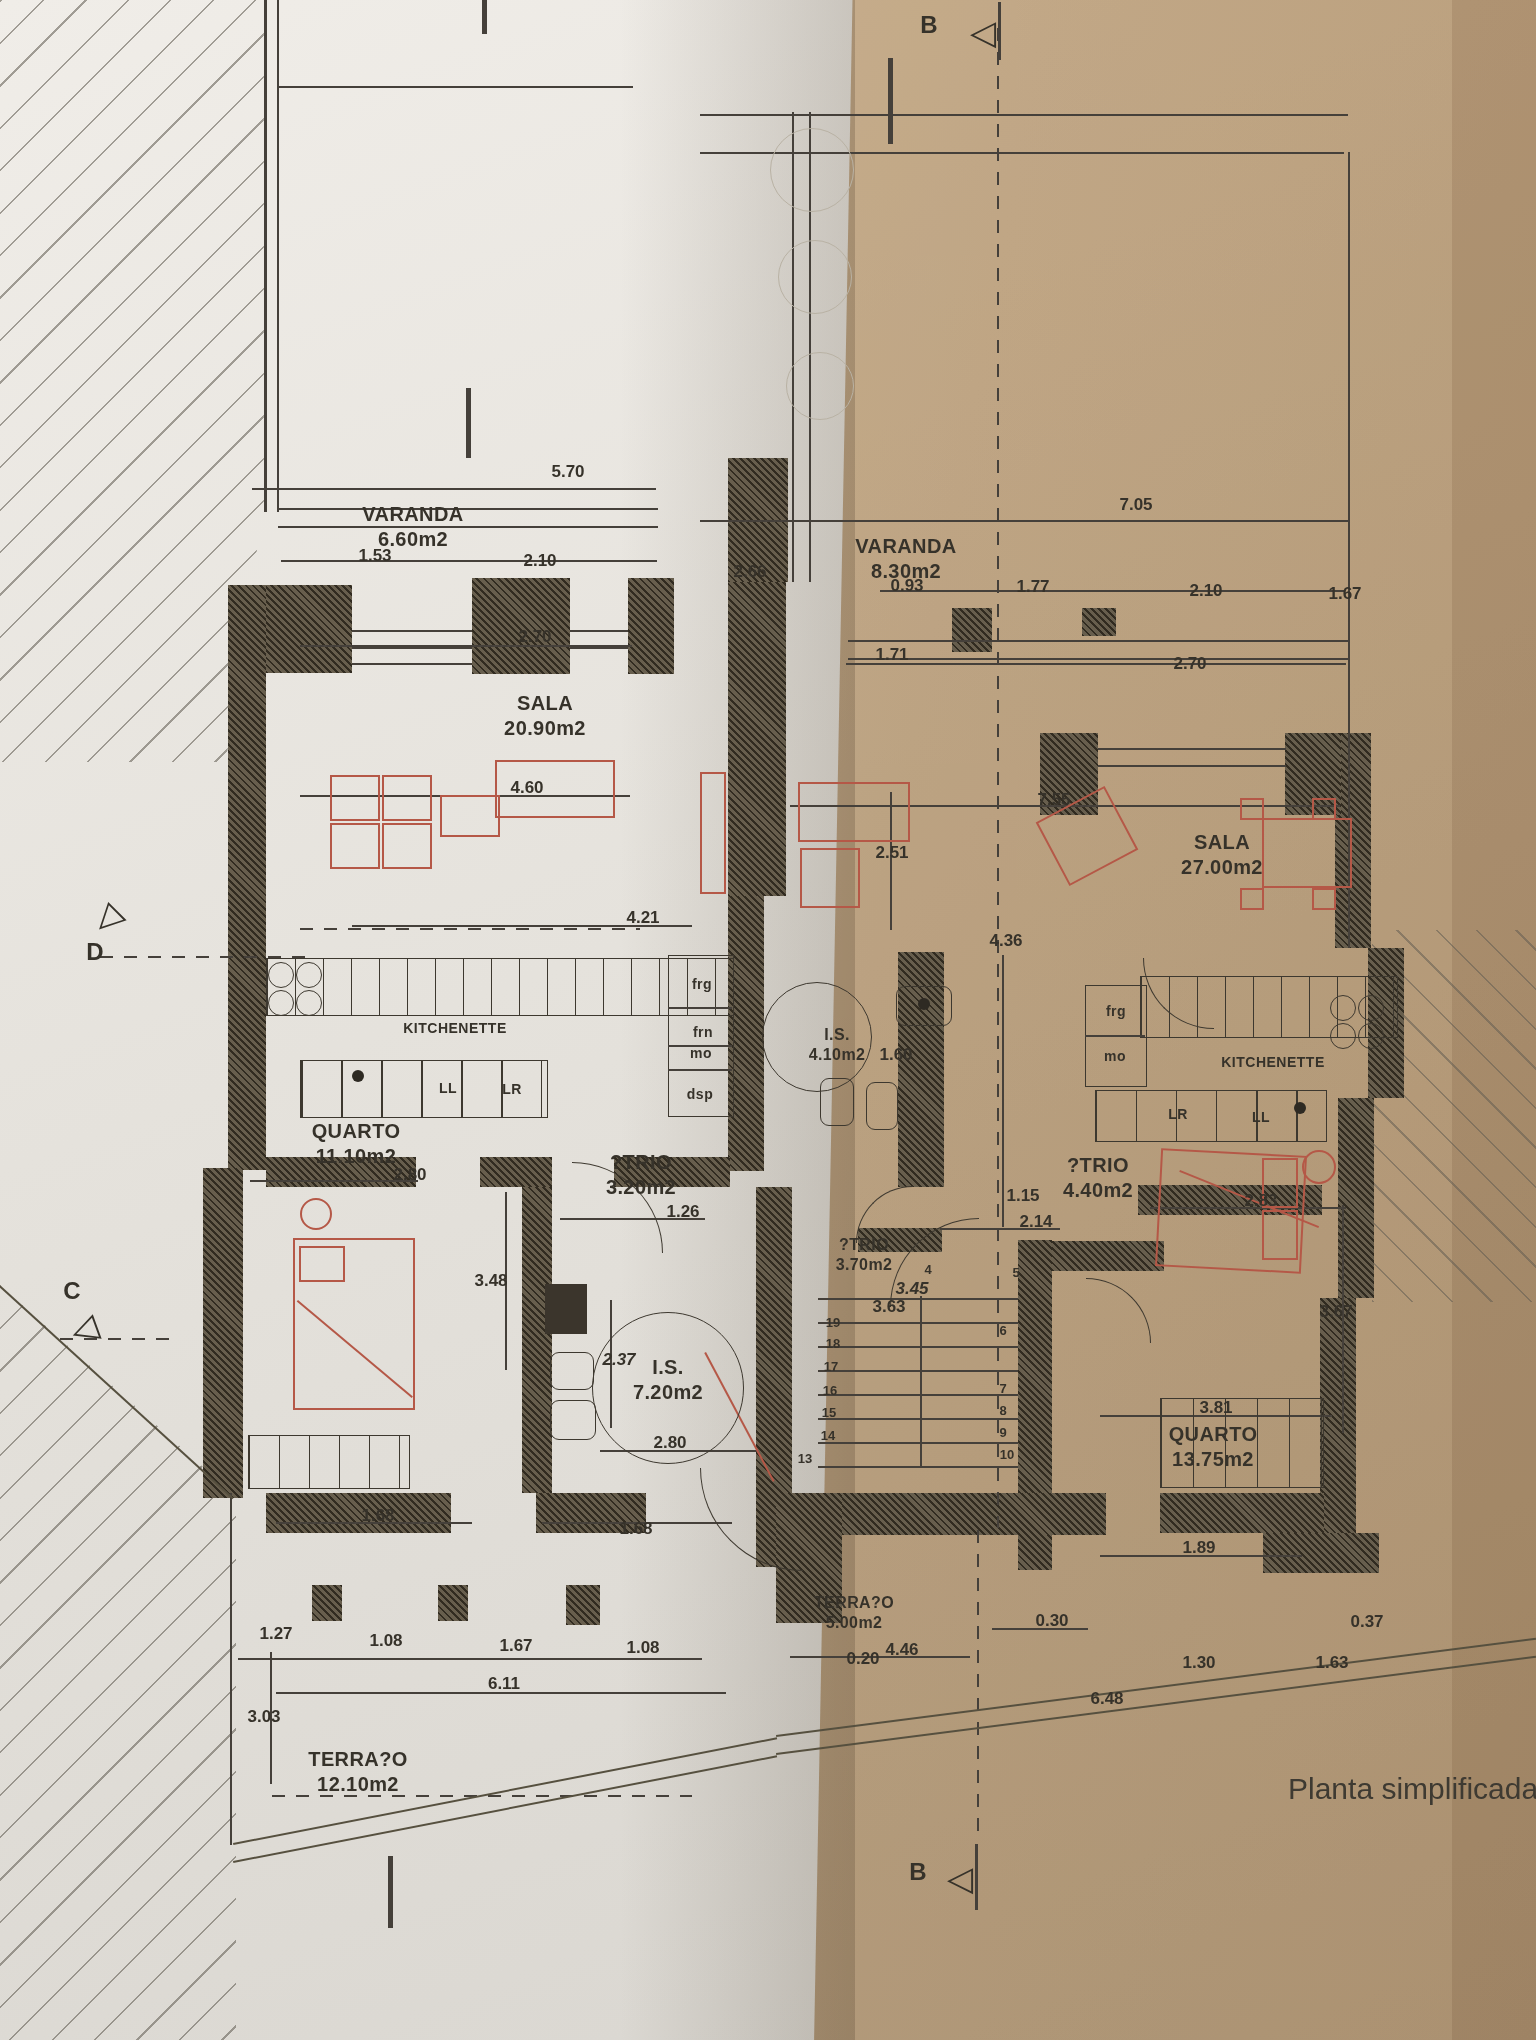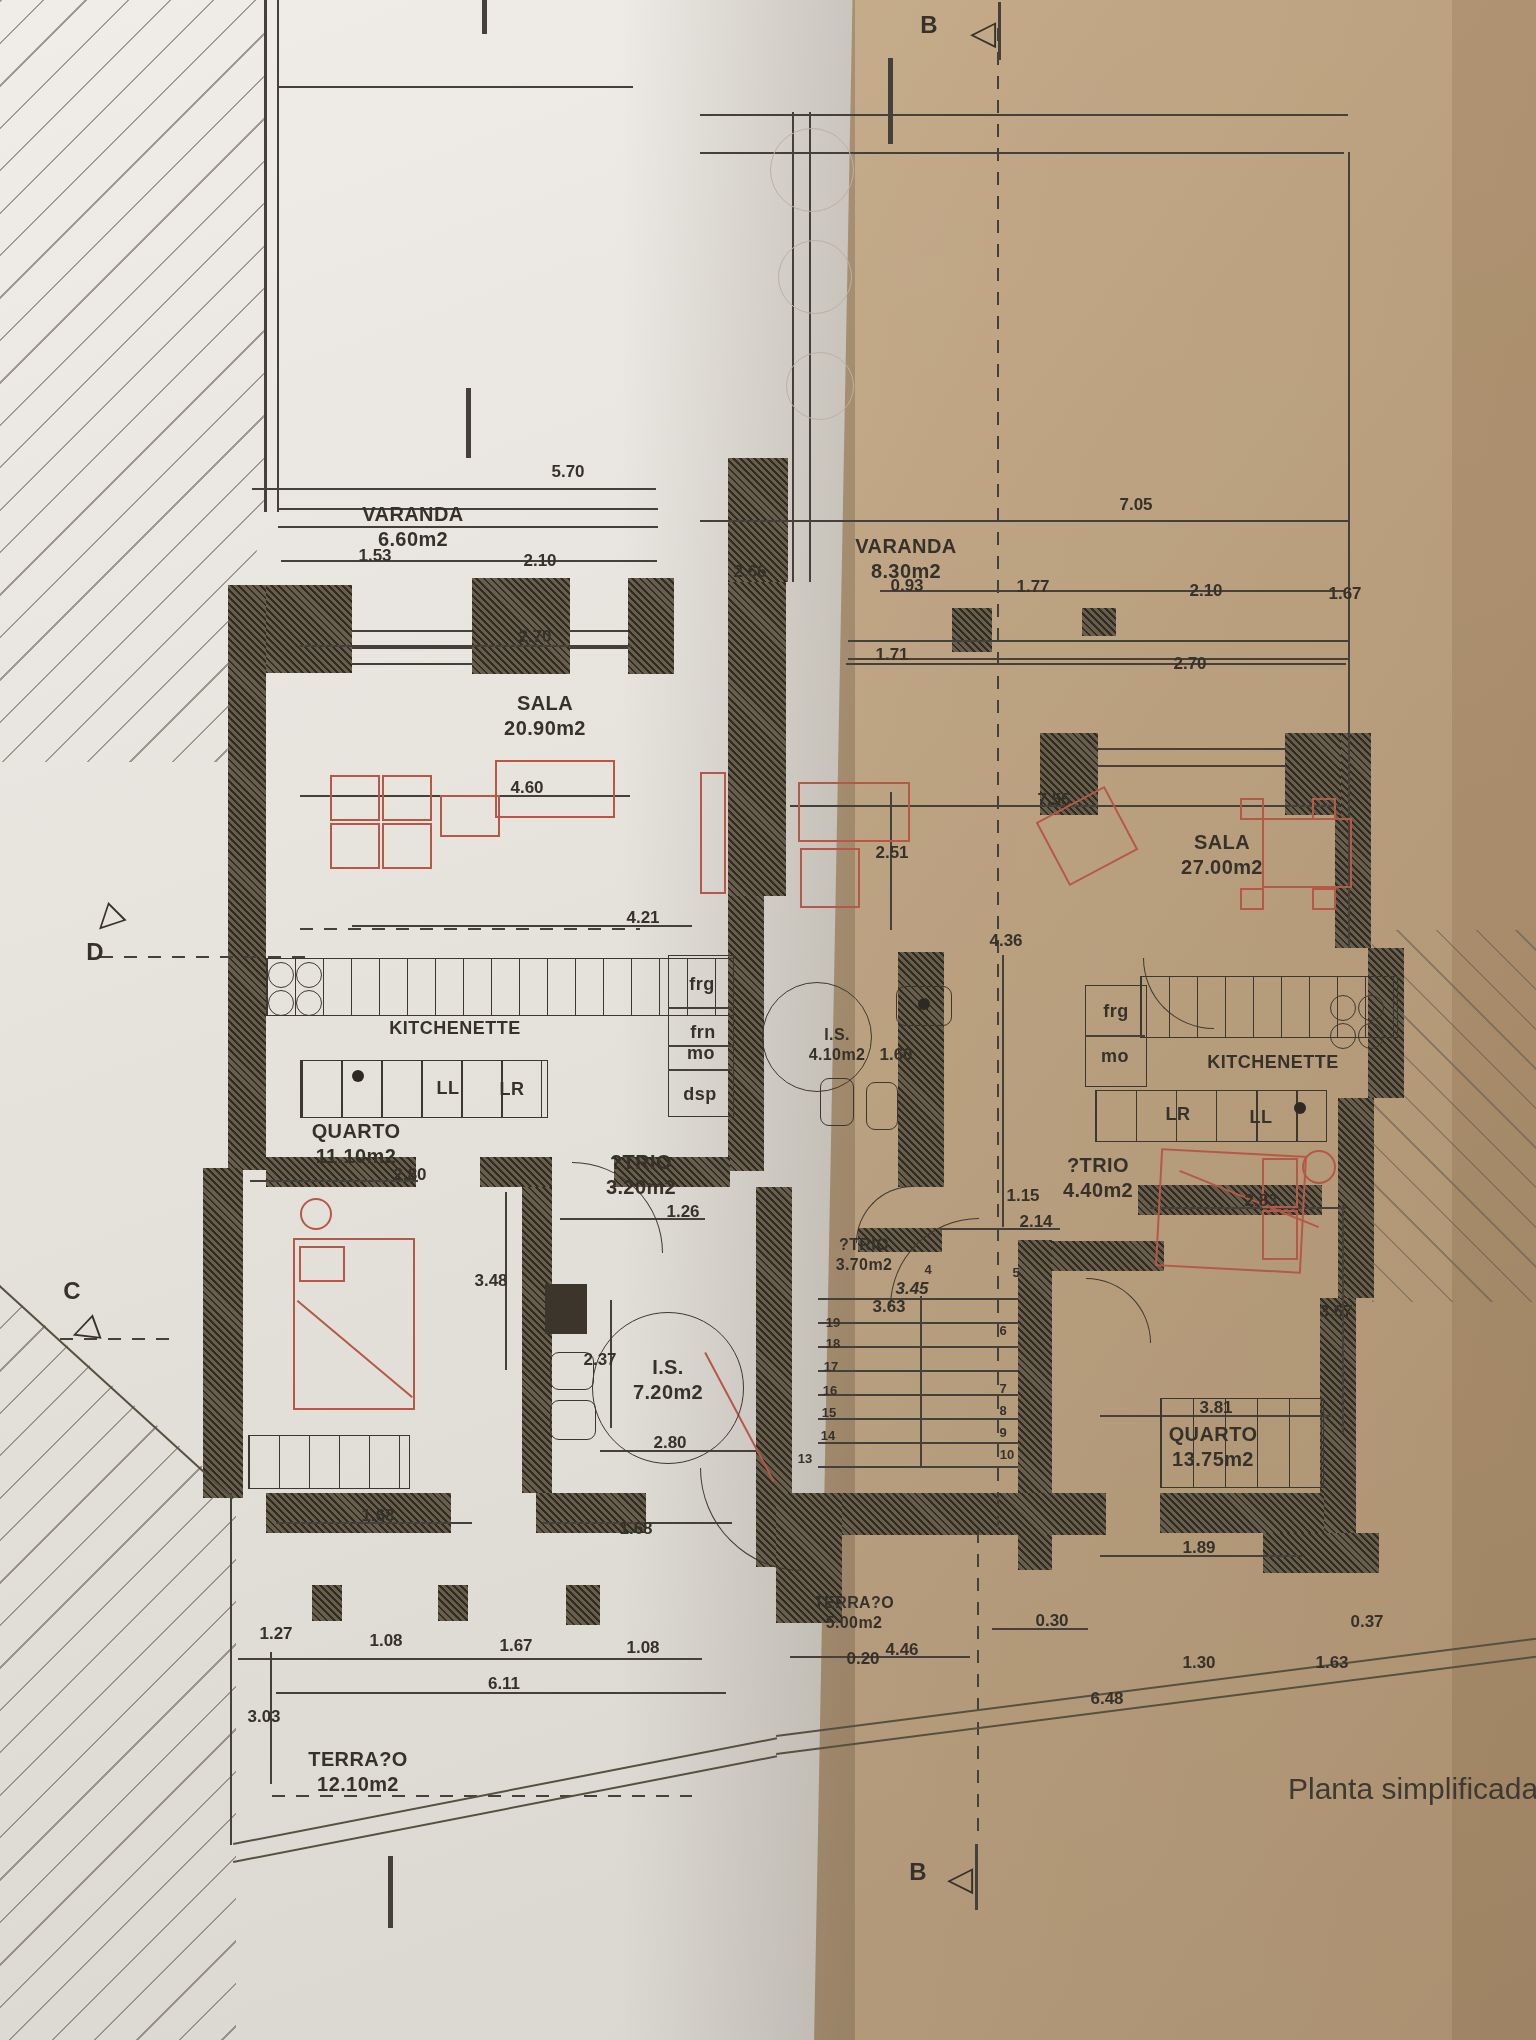--- a/index.html
+++ b/index.html
@@ -38,21 +38,21 @@
   .fix{border:1.6px solid #3d382f;border-radius:9px;}
   .darkbox{background:#3b352c;}
   .tree{border:1.5px solid #b9b2a4;border-radius:50%;}
   .rl{height:2px;background:#b55847;transform-origin:0 0;}
   .sl{height:2.2px;background:#56503f;transform-origin:0 0;}
   
   .lab{position:absolute;transform:translate(-50%,-50%);white-space:nowrap;color:#36322a;}
   .room{font-size:20px;font-weight:700;letter-spacing:.4px;text-align:center;line-height:1.25;}
   .room.small{font-size:16px;}
   .dim{font-size:17px;font-weight:600;}
-  .app{font-size:18px;font-weight:700;letter-spacing:.5px;}
+  .app{font-size:14px;font-weight:700;letter-spacing:.5px;}
   .stn{font-size:13px;font-weight:700;}
   .mk{font-size:24px;font-weight:700;}
   .icon{font-size:34px;font-weight:400;color:#36322a;}
   #caption{position:absolute;left:1288px;top:1772px;width:252px;overflow:hidden;white-space:nowrap;
     font-size:30px;color:#3e3a32;}
 </style>
 </head>
 <body>
 
 <div id="photo">
@@ -309,21 +309,21 @@
       <div class="lab dim" style="left: 1006px; top: 941px;">4.36</div>
       <div class="lab dim" style="left: 896px; top: 1055px;">1.60</div>
       <div class="lab dim" style="left: 410px; top: 1175px;">2.80</div>
       <div class="lab dim" style="left: 683px; top: 1212px;">1.26</div>
       <div class="lab dim" style="left: 1023px; top: 1196px;">1.15</div>
       <div class="lab dim" style="left: 1036px; top: 1222px;">2.14</div>
       <div class="lab dim" style="left: 1261px; top: 1201px;">2.83</div>
       <div class="lab dim" style="left: 912px; top: 1289px; font-style: italic;">3.45</div>
       <div class="lab dim" style="left: 889px; top: 1307px;">3.63</div>
       <div class="lab dim" style="left: 491px; top: 1281px;">3.48</div>
-      <div class="lab dim" style="left: 600px; top: 1360px;">2.37</div>
+      <div class="lab dim" style="left: 619px; top: 1360px; font-style: italic;">2.37</div>
       <div class="lab dim" style="left: 1336px; top: 1312px;">3.67</div>
       <div class="lab dim" style="left: 670px; top: 1443px;">2.80</div>
       <div class="lab dim" style="left: 1216px; top: 1408px;">3.81</div>
       <div class="lab dim" style="left: 1199px; top: 1548px;">1.89</div>
       <div class="lab dim" style="left: 378px; top: 1516px;">1.68</div>
       <div class="lab dim" style="left: 636px; top: 1529px;">1.68</div>
       <div class="lab dim" style="left: 1052px; top: 1621px;">0.30</div>
       <div class="lab dim" style="left: 1367px; top: 1622px;">0.37</div>
       <div class="lab dim" style="left: 863px; top: 1659px;">0.20</div>
       <div class="lab dim" style="left: 902px; top: 1650px;">4.46</div>

